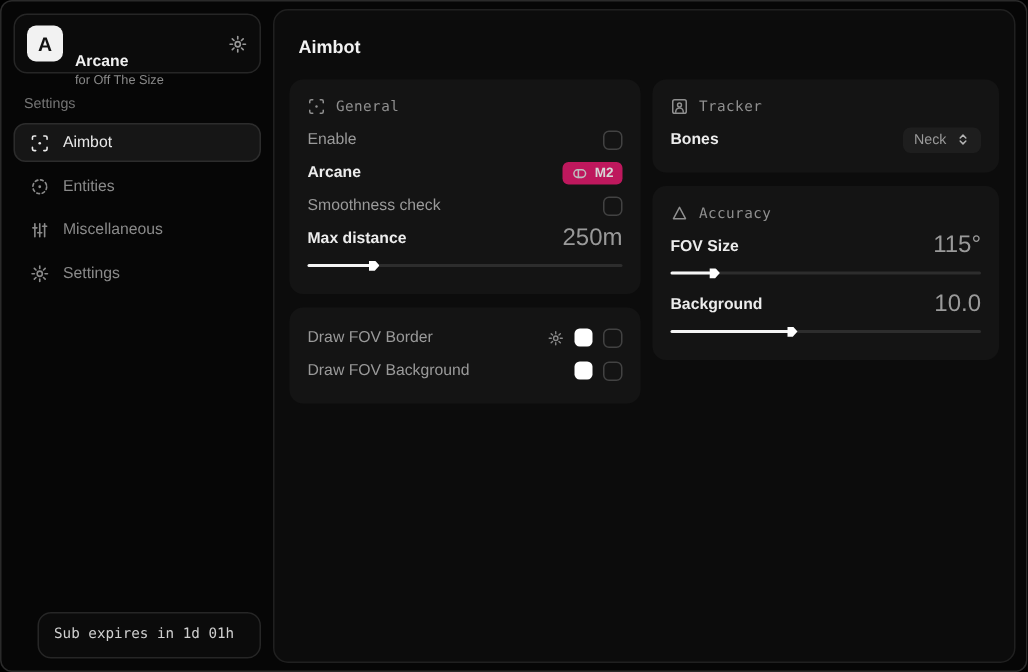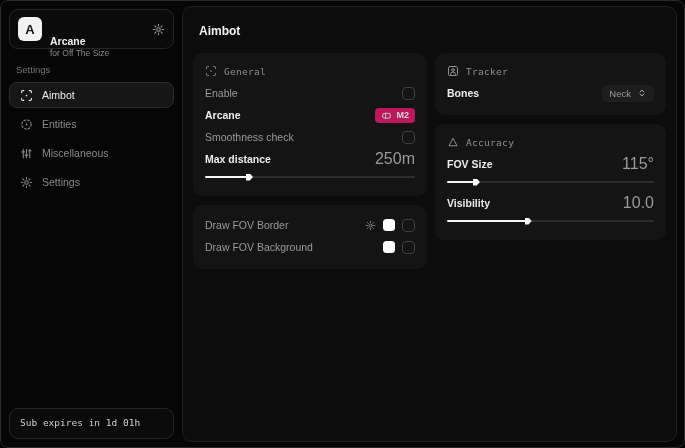--- a/index.html
+++ b/index.html
@@ -32,21 +32,21 @@
   .nav-item {
     height:26px; display:flex; align-items:center; gap:9px; padding:0 10px;
     border-radius:8px; color:#8a8a8a; font-size:10.5px; border:1px solid transparent;
     cursor:pointer;
   }
   .nav-item.active { background:#161616; border-color:#2c2c2c; color:#e9e9e9; }
   .nav-item .icon { color:inherit; }
   .side-spacer { flex:1; }
   .sub-card {
     border:1px solid #262626; border-radius:9px; background:#0b0b0b;
-    padding:7px 10px 8px; line-height:1.5;
+    padding:7px 10px 8px; line-height:1.5;margin-left:16px;
   }
   .sub-line1 { font-family:"DejaVu Sans Mono", monospace; font-size:9.5px; color:#cfcfcf; }
   .sub-line2 { font-size:8.5px; color:#7d7d7d; font-weight:bold; }
   
   .main {
     flex:1; margin:5px 7px 5px 0; background:#0c0c0c;
     border:1px solid #202020; border-radius:10px; padding:10px;
     display:flex; flex-direction:column;
   }
   .page-title { color:#f2f2f2; font-size:12px; font-weight:bold; margin:7px 6px 15px; }
@@ -326,21 +326,21 @@
             <span class="val">115°</span>
           </div>
           <div class="slider">
             <div class="track"></div>
             <div class="fill" style="width: 13%;">
               <span class="thumb"></span>
             </div>
           </div>
 
           <div class="row mt6">
-            <span class="lbl-strong">Visibility</span>
+            <span class="lbl-strong">Background</span>
             <span class="val">10.0</span>
           </div>
           <div class="slider">
             <div class="track"></div>
             <div class="fill" style="width: 38%;">
               <span class="thumb"></span>
             </div>
           </div>
         </section>
       </div>

